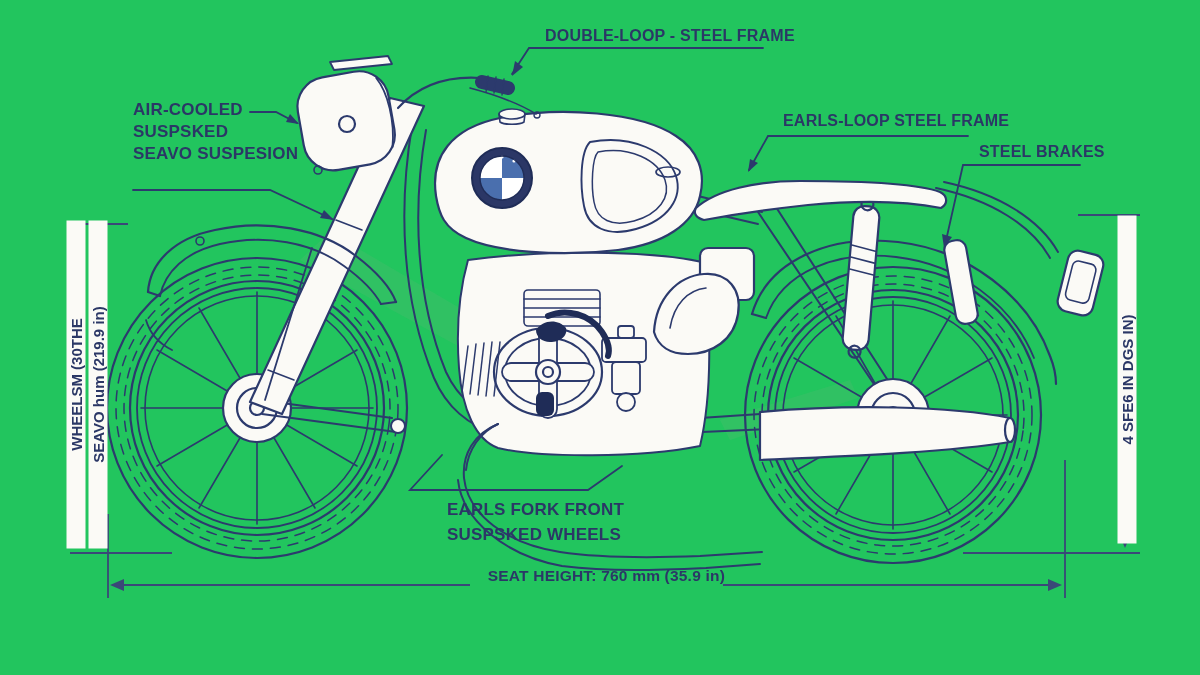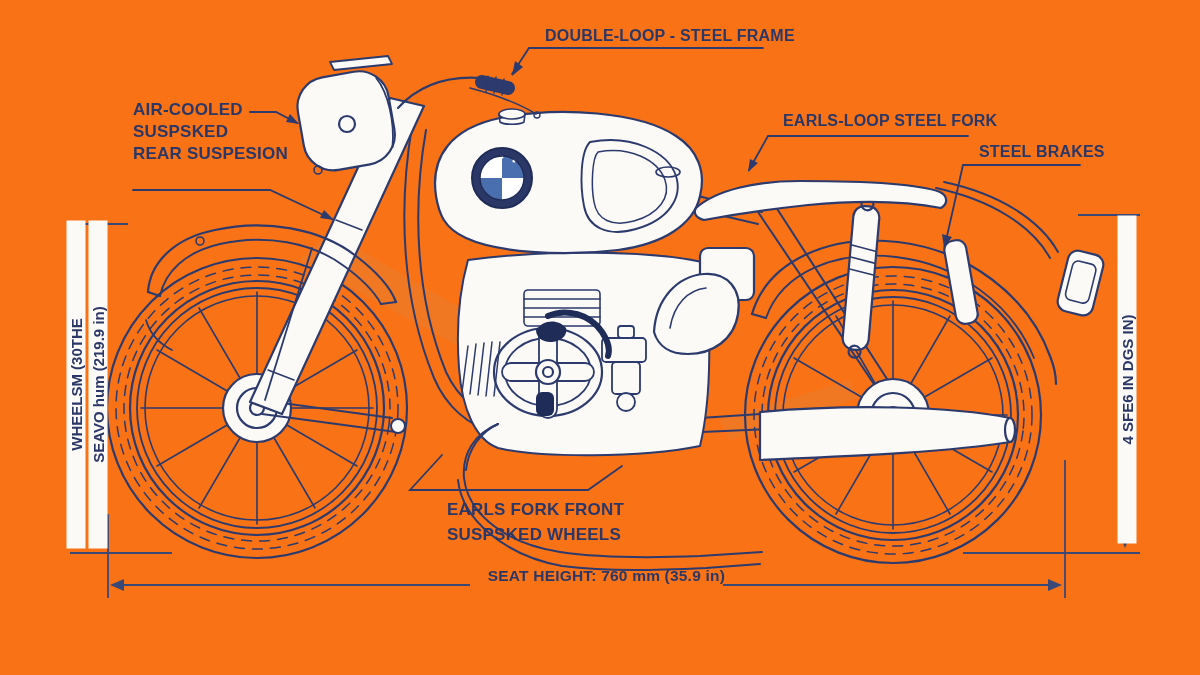--- a/index.html
+++ b/index.html
@@ -1,18 +1,18 @@
 <!DOCTYPE html>
 <html><head>
 <meta charset="utf-8">
 <style>
   html,body{margin:0;padding:0;background:#e9e7e0;}
   .canvas{
     position:relative;width:1200px;height:675px;overflow:hidden;
-    background:#f97316;
+    background:#22c55e;
     font-family:"Liberation Sans", sans-serif;
     color:#2b3766;
   }
   svg{position:absolute;left:0;top:0;}
   .lbl{
     position:absolute;font-weight:700;letter-spacing:.2px;
     white-space:nowrap;color:#2b3766;
   }
   .sz16{font-size:16px;} .sz17{font-size:17px;}
   .block div{line-height:22px;}
@@ -298,24 +298,24 @@
       <polygon points="1062,585 1048,579 1048,591" fill="#3a4878" stroke="none"></polygon>
     </g>
   </g>
 </svg>
 
 <div class="lbl sz16" style="left:545px;top:27px;">DOUBLE-LOOP - STEEL FRAME</div>
 
 <div class="lbl sz17 block" style="left:133px;top:99px;">
   <div>AIR-COOLED</div>
   <div>SUSPSKED</div>
-  <div>REAR SUSPESION</div>
+  <div>SEAVO SUSPESION</div>
 </div>
 
-<div class="lbl sz16" style="left:783px;top:112px;">EARLS-LOOP STEEL FORK</div>
+<div class="lbl sz16" style="left:783px;top:112px;">EARLS-LOOP STEEL FRAME</div>
 
 <div class="lbl sz16" style="left:979px;top:143px;">STEEL BRAKES</div>
 
 <div class="lbl sz17 block2" style="left:407px;top:497px;">
   <div>EARLS FORK FRONT</div>
   <div>SUSPSKED WHEELS</div>
 </div>
 
 <div class="lbl center" style="left:470px;top:567px;width:255px;font-size:15.5px;">SEAT HEIGHT: 760 mm (35.9 in)</div>
 

